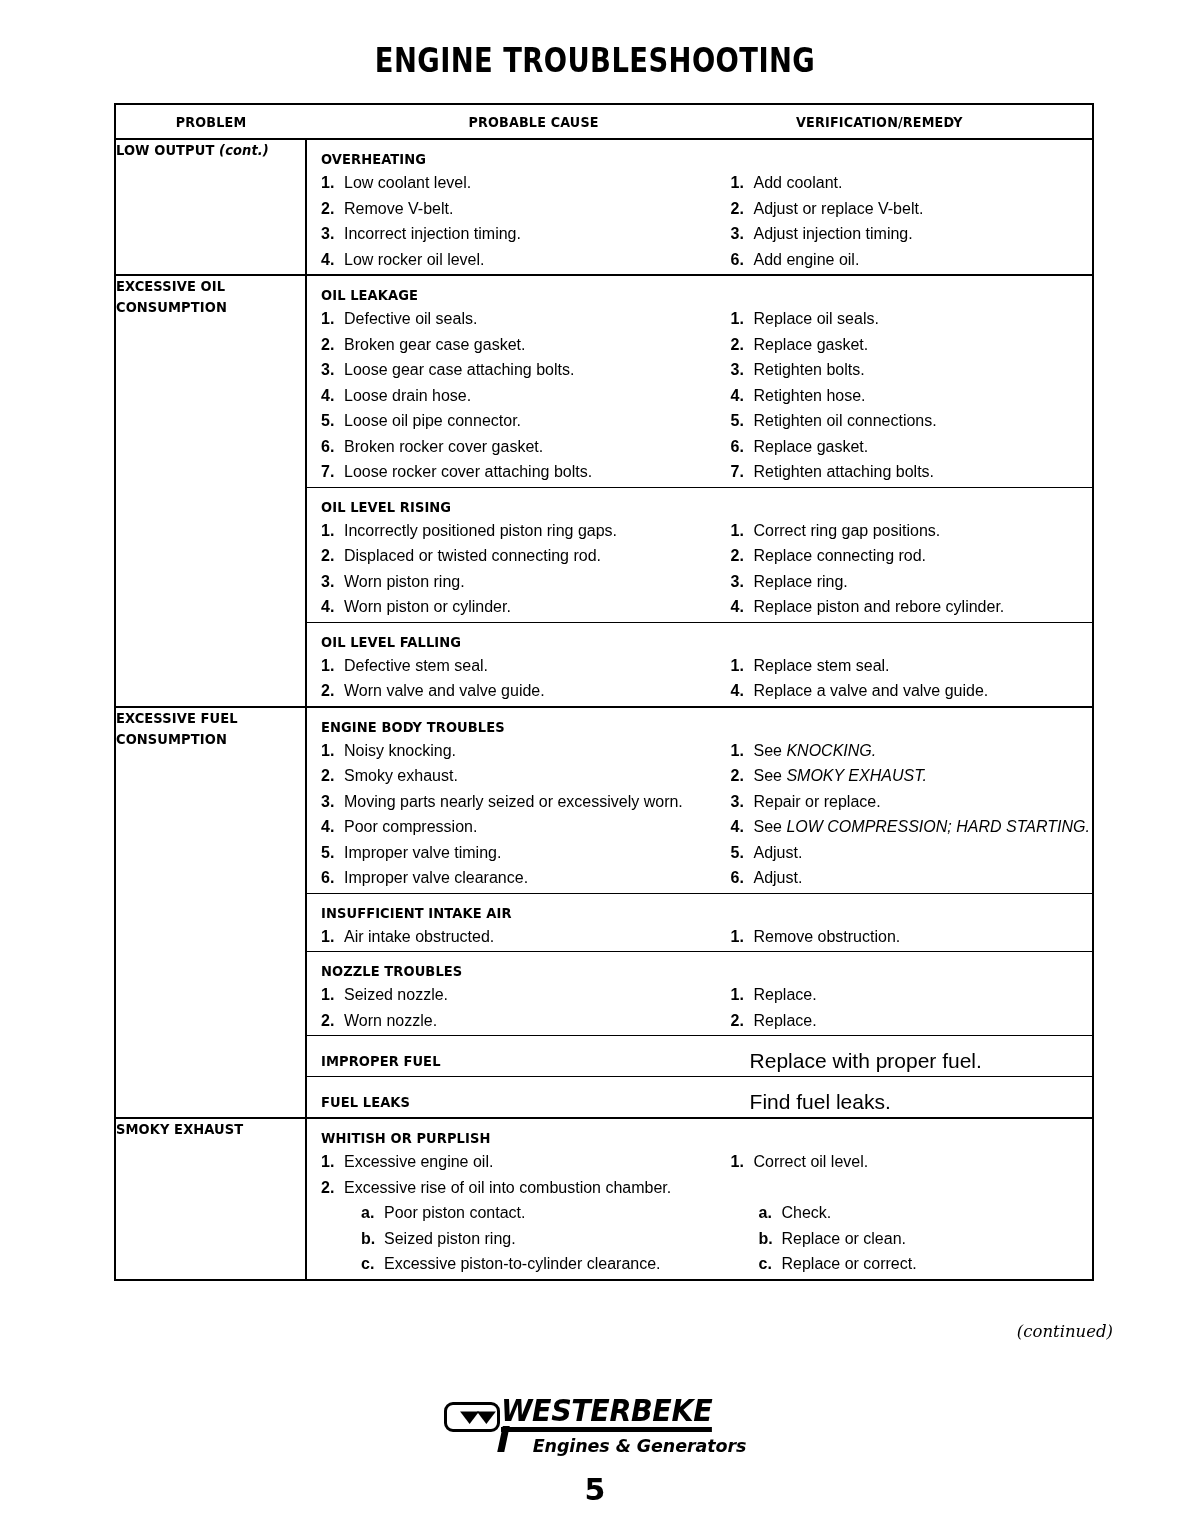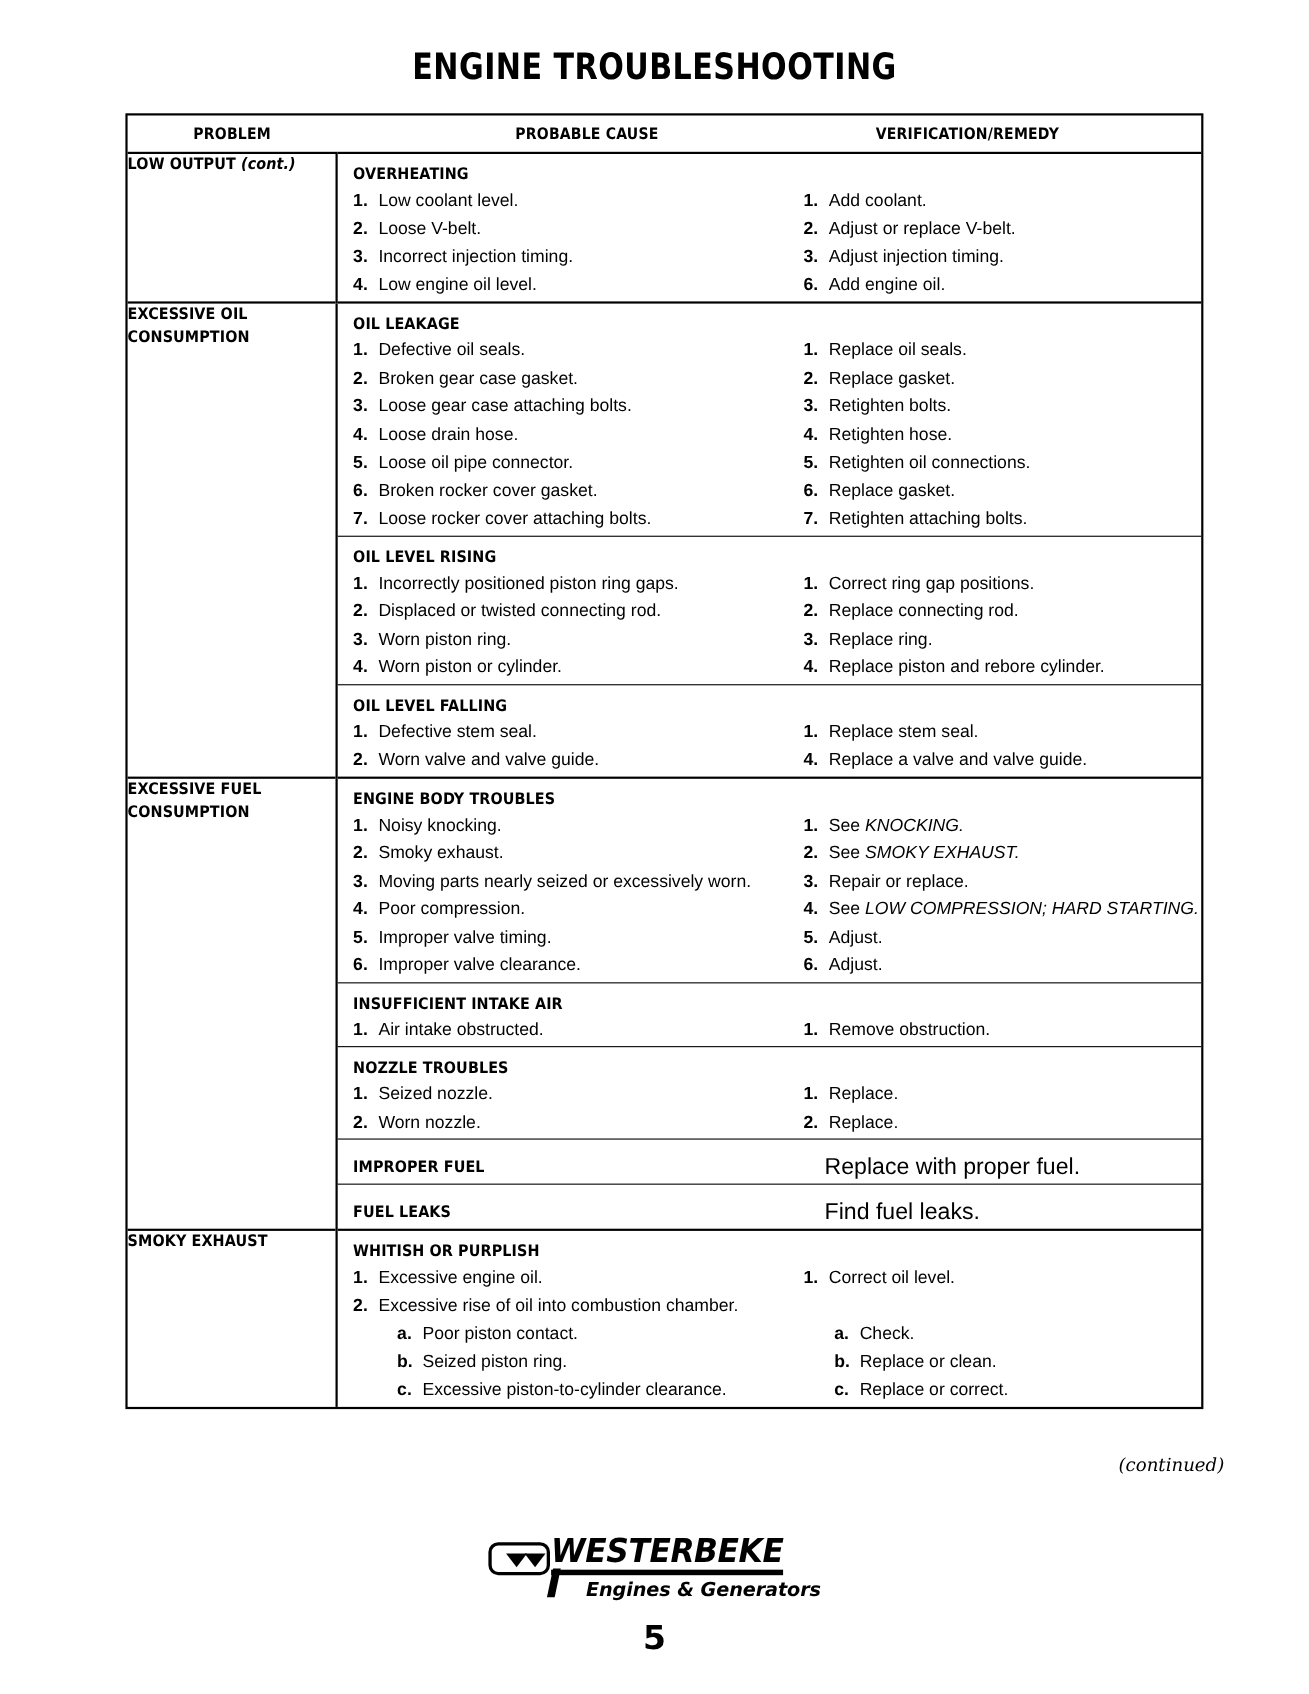--- a/index.html
+++ b/index.html
@@ -283,21 +283,21 @@
                   <div class="itm">
                     <span class="num">1.</span>
                     <span class="txt">Add coolant.</span>
                   </div>
                 </div>
               </div>
               <div class="row2">
                 <div class="cause-col">
                   <div class="itm">
                     <span class="num">2.</span>
-                    <span class="txt">Loose V-belt.</span>
+                    <span class="txt">Remove V-belt.</span>
                   </div>
                 </div>
                 <div class="remedy-col">
                   <div class="itm">
                     <span class="num">2.</span>
                     <span class="txt">Adjust or replace V-belt.</span>
                   </div>
                 </div>
               </div>
               <div class="row2">
@@ -311,21 +311,21 @@
                   <div class="itm">
                     <span class="num">3.</span>
                     <span class="txt">Adjust injection timing.</span>
                   </div>
                 </div>
               </div>
               <div class="row2">
                 <div class="cause-col">
                   <div class="itm">
                     <span class="num">4.</span>
-                    <span class="txt">Low engine oil level.</span>
+                    <span class="txt">Low rocker oil level.</span>
                   </div>
                 </div>
                 <div class="remedy-col">
                   <div class="itm">
                     <span class="num">6.</span>
                     <span class="txt">Add engine oil.</span>
                   </div>
                 </div>
               </div>
             </div>

